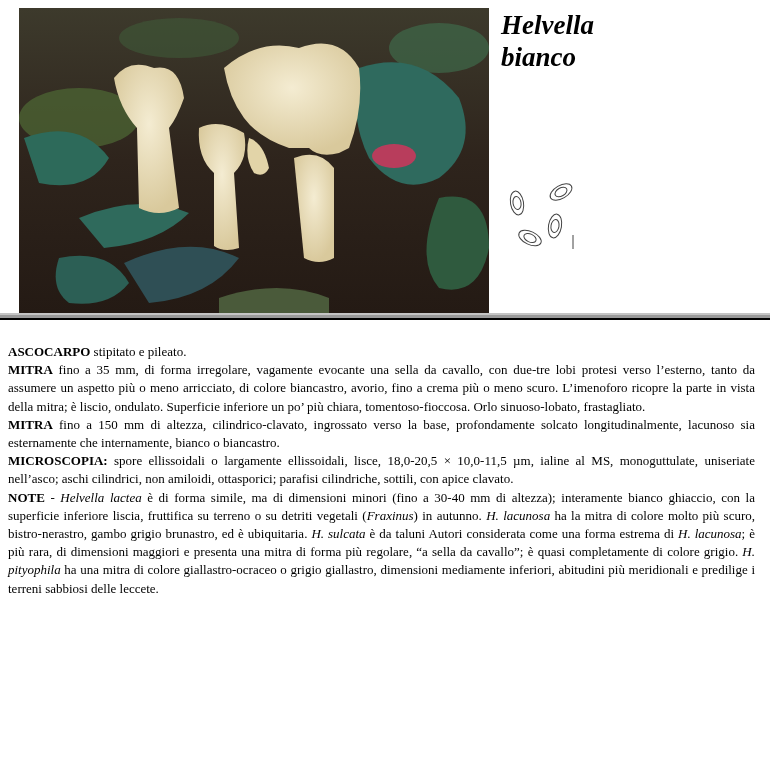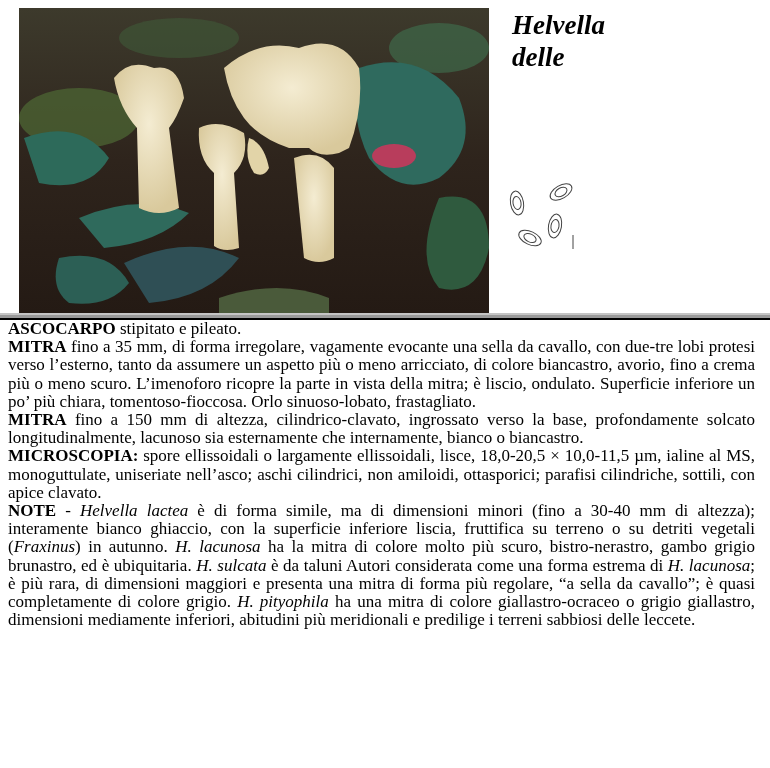--- a/index.html
+++ b/index.html
@@ -3,27 +3,27 @@
 <meta charset="utf-8">
 <style>
   html, body { margin: 0; padding: 0; background: #ffffff; }
   body { width: 770px; height: 768px; position: relative; overflow: hidden;
          font-family: "Liberation Serif", "DejaVu Serif", serif; color: #000; }
   .photo { position: absolute; left: 19px; top: 8px; width: 470px; height: 305px; overflow: hidden;
            background: #2a211b; }
   .photo svg { display: block; }
   .title { position: absolute; left: 501px; top: 9px; font-size: 27px; line-height: 32px;
            font-weight: bold; font-style: italic; }
-  .title span { display: block; margin-left: 11px; }
+  .title span { display: block; }
   .spores { position: absolute; left: 505px; top: 175px; width: 85px; height: 80px; }
   .sep { position: absolute; left: 0; width: 770px; }
   .sep1 { top: 313px; height: 2px; background: #c4c4c4; }
   .sep2 { top: 315px; height: 3px; background: #9a9a9a; }
   .sep3 { top: 318px; height: 2px; background: #000; }
-  .text { position: absolute; left: 8px; top: 320px; width: 747px; font-size: 17px; line-height: 18.2px;
+  .text { position: absolute; left: 8px; top: 343px; width: 747px; font-size: 13px; line-height: 18.2px;
           text-align: justify; }
   .text p { margin: 0; }
   .text b { font-weight: bold; }
   .text i { font-style: italic; margin-top: 20px; }
 </style>
 </head>
 <body>
 
 <div class="photo">
   <svg width="470" height="305" viewBox="0 0 470 305">
@@ -58,21 +58,21 @@
     <path d="M95 70 Q110 50 135 60 Q160 55 165 90 Q158 110 150 120 L160 200 Q140 210 120 200 L118 120 Q100 100 95 70Z" fill="url(#fung)"></path>
     <path d="M180 120 Q200 110 225 125 Q230 150 215 165 L220 240 Q205 245 195 238 L195 165 Q178 150 180 120Z" fill="url(#fung)"></path>
     <path d="M205 60 Q240 30 280 40 Q320 25 340 60 Q345 100 330 140 L320 145 Q300 150 290 140 L270 140 Q240 130 225 110 Q210 90 205 60Z" fill="url(#fung)"></path>
     <path d="M275 150 Q300 140 315 160 L315 250 Q300 258 285 250 Z" fill="url(#fung)"></path>
     <path d="M230 130 Q245 135 250 160 Q245 170 235 165 Q225 150 230 130Z" fill="#e2d4a8"></path>
   </svg>
 </div>
 
 <div class="title">
   <span>Helvella</span>
-  <span>delle</span>
+  <span>bianco</span>
 </div>
 
 <div class="spores">
   <svg width="85" height="80" viewBox="0 0 85 80">
     <g fill="none" stroke="#444" stroke-width="1">
       <g transform="translate(12,28) rotate(80)">
         <ellipse rx="12" ry="6.5"></ellipse>
           <ellipse rx="6.5" ry="4"></ellipse>
       </g>
       <g transform="translate(56,17) rotate(-30)">

